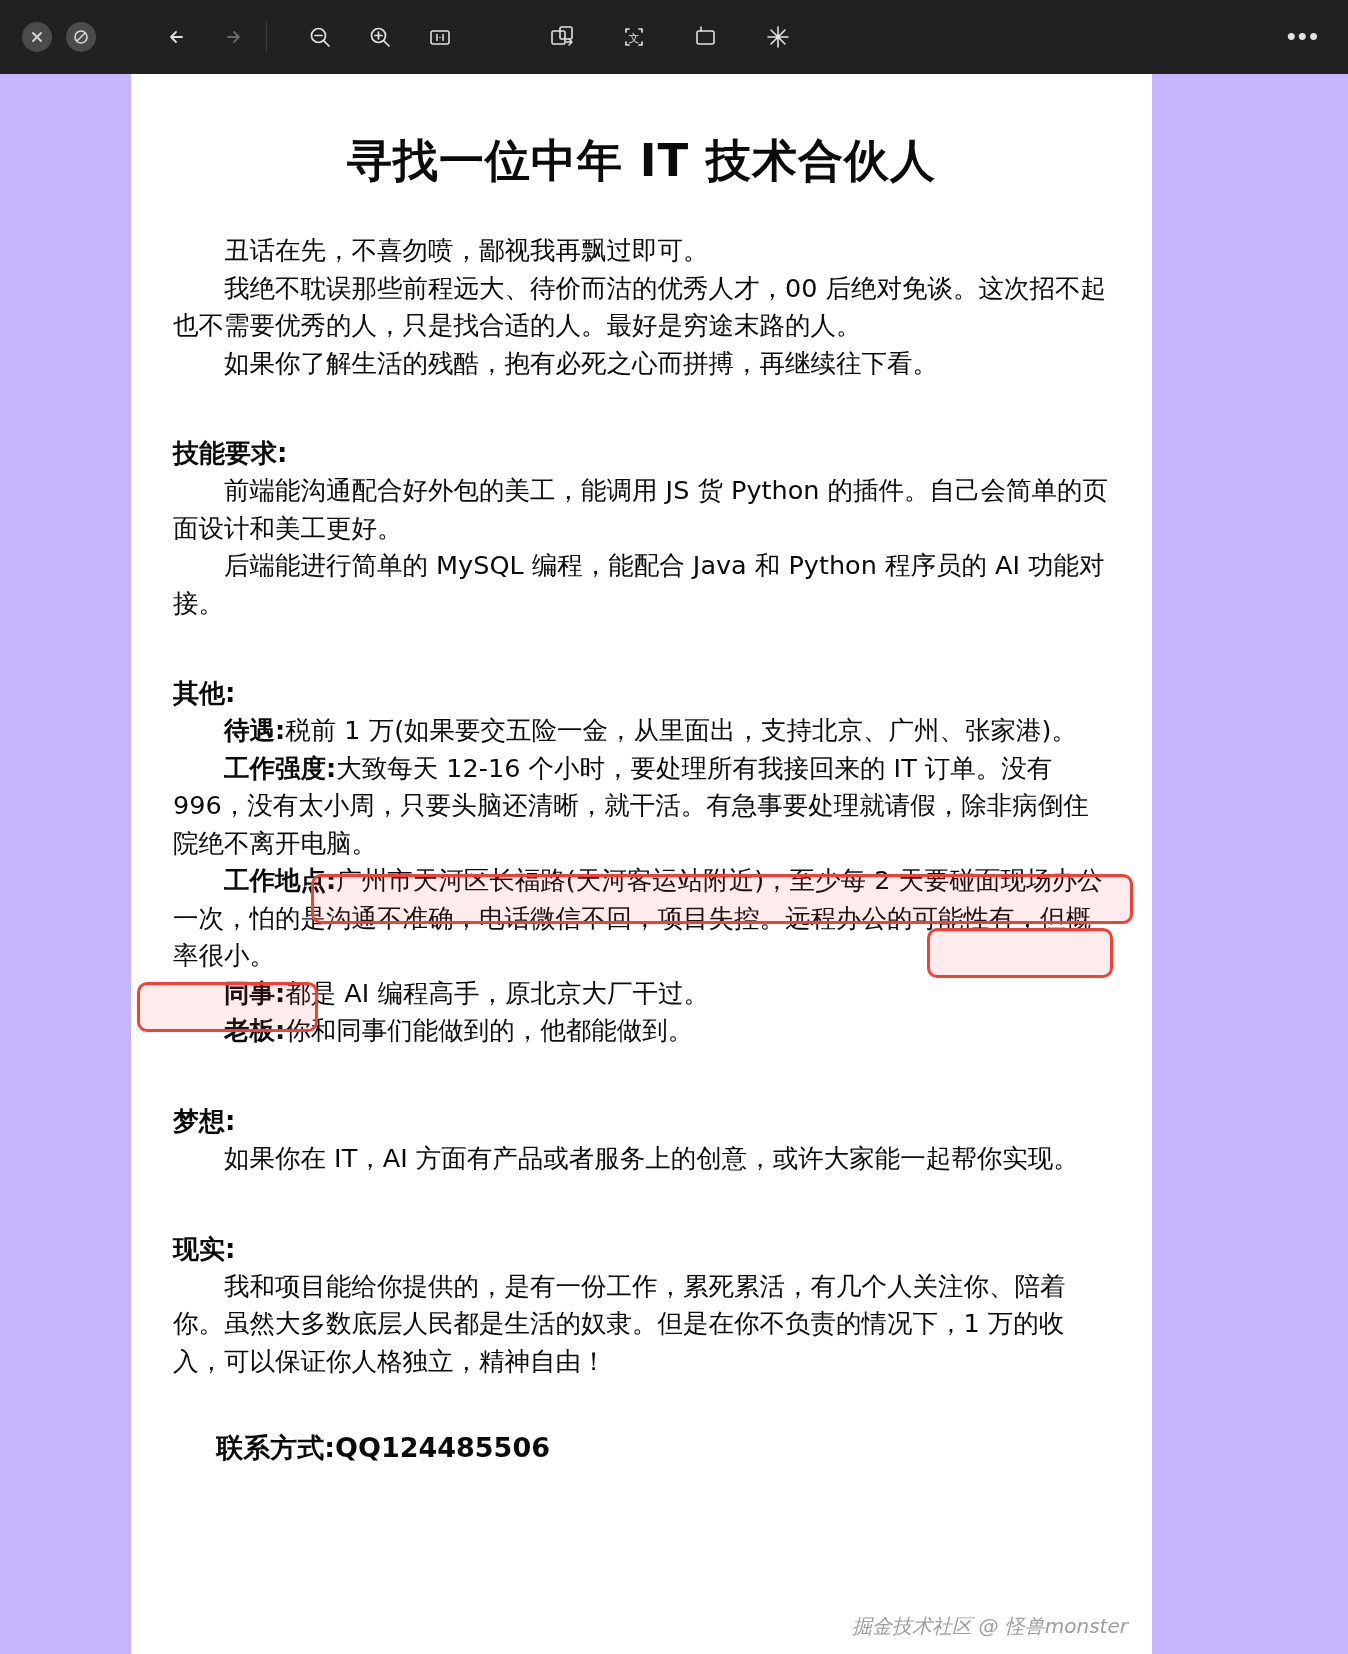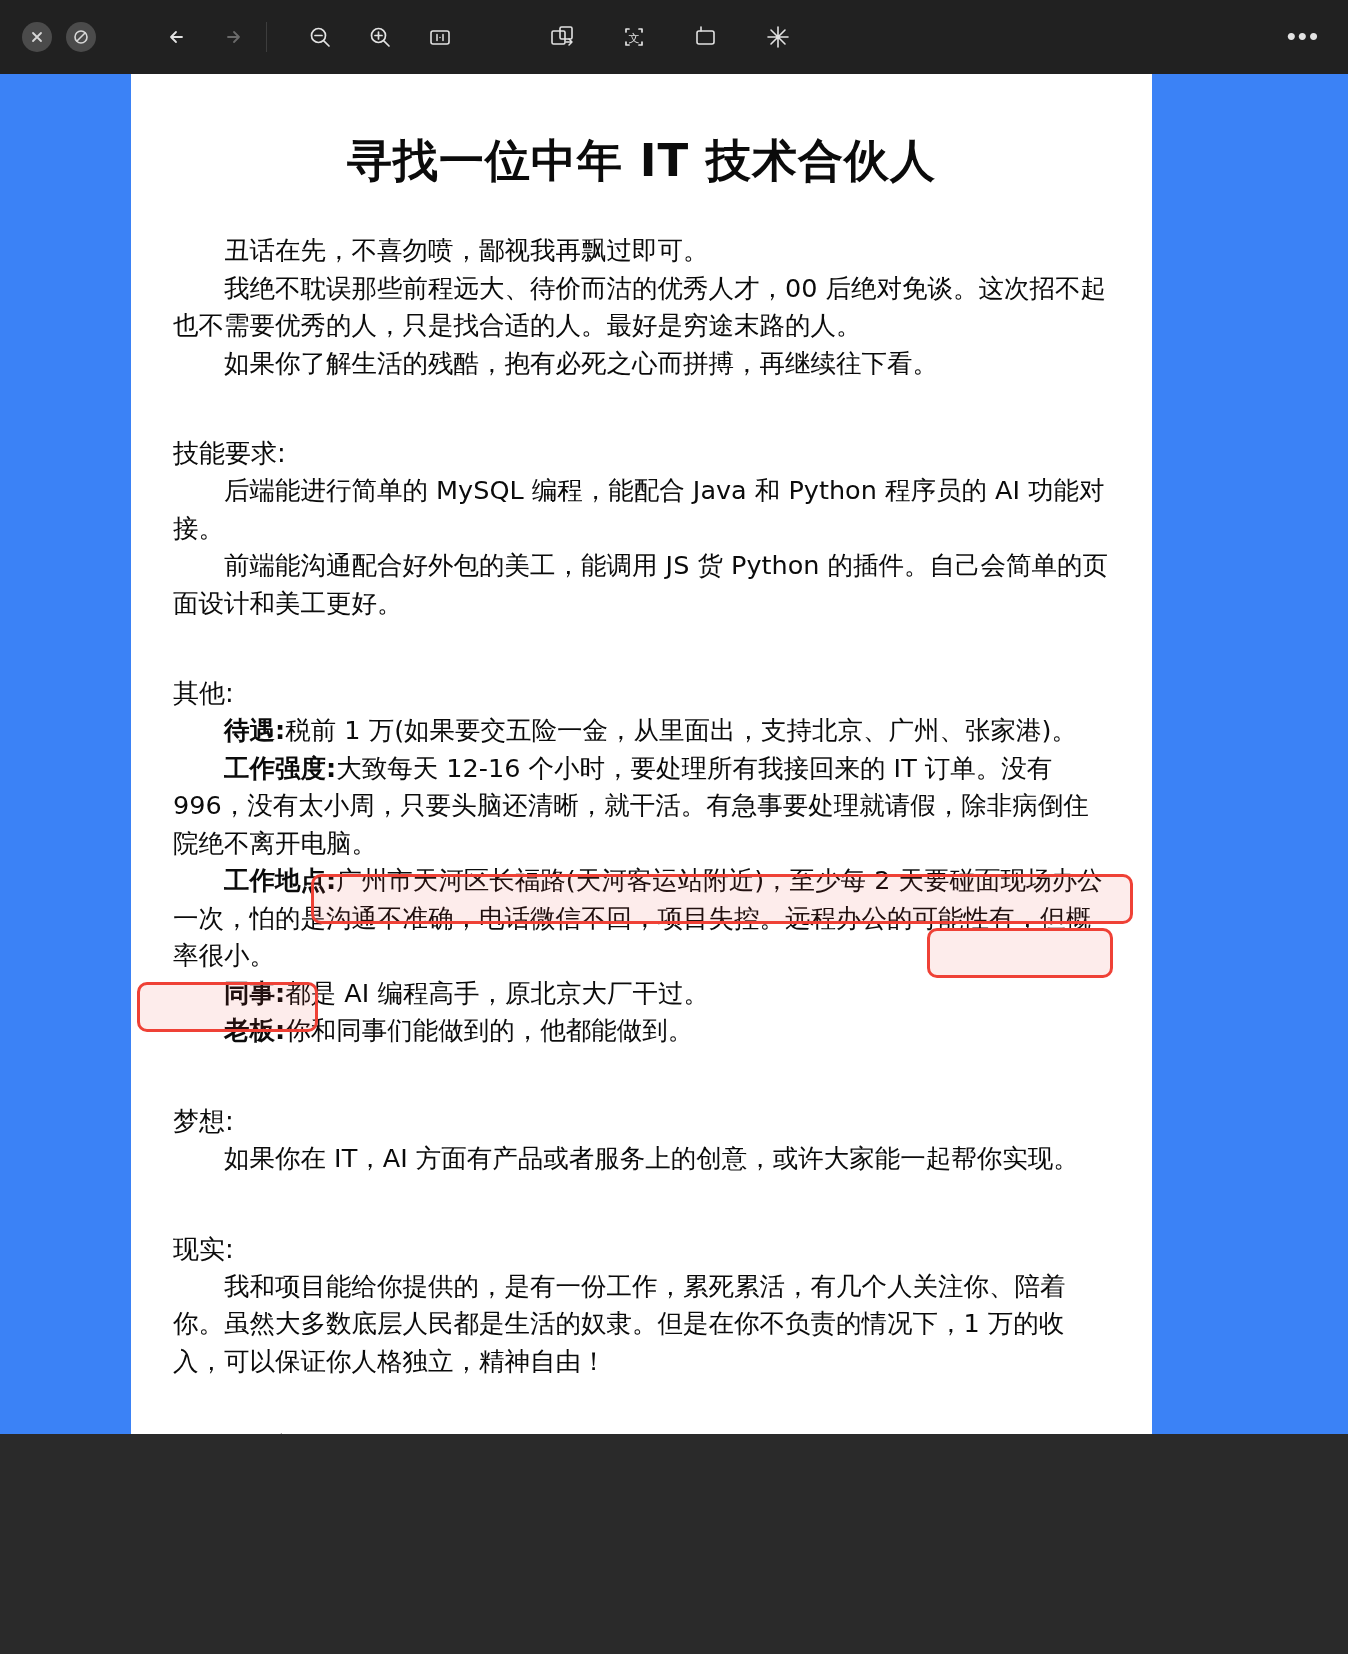--- a/index.html
+++ b/index.html
@@ -93,22 +93,22 @@
     font-size: 26px;
     letter-spacing: 2px;
     cursor: pointer;
     padding: 0 6px;
     line-height: 0.6;
   }
 
   
   .page-area {
     position: relative;
-    height: 1360px;
-    background: #3b82f6;
+    height: 1580px;
+    background: #c4b5fd;
     overflow: hidden;
   }
   .page {
     position: absolute;
     left: 131px;
     top: 0;
     width: 1021px;
     min-height: 1580px;
     background: #ffffff;
     box-sizing: border-box;
@@ -126,21 +126,21 @@
     font-weight: 700;
     letter-spacing: 1px;
     margin: 28px 0 38px 0;
     font-family: "DejaVu Sans", sans-serif;
   }
   .p {
     text-indent: 2em;
     margin: 0;
   }
   .sec-head {
-    font-weight: 400;
+    font-weight: 700;
     margin: 30px 0 0 0;
     font-size: 26px;
   }
   .blockgap { height: 22px; }
   .lbl { font-weight: 700; margin-top: 35px; }
 
   
   .hl {
     position: absolute;
     border: 3px solid #ef4136;
@@ -276,22 +276,22 @@
 
         <div class="doc-title">寻找一位中年 IT 技术合伙人</div>
 
         <p class="p">丑话在先，不喜勿喷，鄙视我再飘过即可。</p>
         <p class="p">我绝不耽误那些前程远大、待价而沽的优秀人才，00 后绝对免谈。这次招不起也不需要优秀的人，只是找合适的人。最好是穷途末路的人。</p>
         <p class="p">如果你了解生活的残酷，抱有必死之心而拼搏，再继续往下看。</p>
 
         <div class="blockgap"></div>
 
         <div class="sec-head">技能要求:</div>
+        <p class="p">前端能沟通配合好外包的美工，能调用 JS 货 Python 的插件。自己会简单的页面设计和美工更好。</p>
         <p class="p">后端能进行简单的 MySQL 编程，能配合 Java 和 Python 程序员的 AI 功能对接。</p>
-        <p class="p">前端能沟通配合好外包的美工，能调用 JS 货 Python 的插件。自己会简单的页面设计和美工更好。</p>
 
         <div class="blockgap"></div>
 
         <div class="sec-head">其他:</div>
 
         <p class="p"><span class="lbl">待遇:</span><span>税前 1 万(如果要交五险一金，从里面出，支持北京、广州、张家港)。</span></p>
         <p class="p"><span class="lbl">工作强度:</span><span>大致每天 12-16 个小时，要处理所有我接回来的 IT 订单。没有 996，没有太小周，只要头脑还清晰，就干活。有急事要处理就请假，除非病倒住院绝不离开电脑。</span></p>
         <p class="p"><span class="lbl">工作地点:</span><span>广州市天河区长福路(天河客运站附近)，至少每 2 天要碰面现场办公一次，怕的是沟通不准确，电话微信不回，项目失控。远程办公的可能性有，但概率很小。</span></p>
         <p class="p"><span class="lbl">同事:</span><span>都是 AI 编程高手，原北京大厂干过。</span></p>
         <p class="p"><span class="lbl">老板:</span><span>你和同事们能做到的，他都能做到。</span></p>

